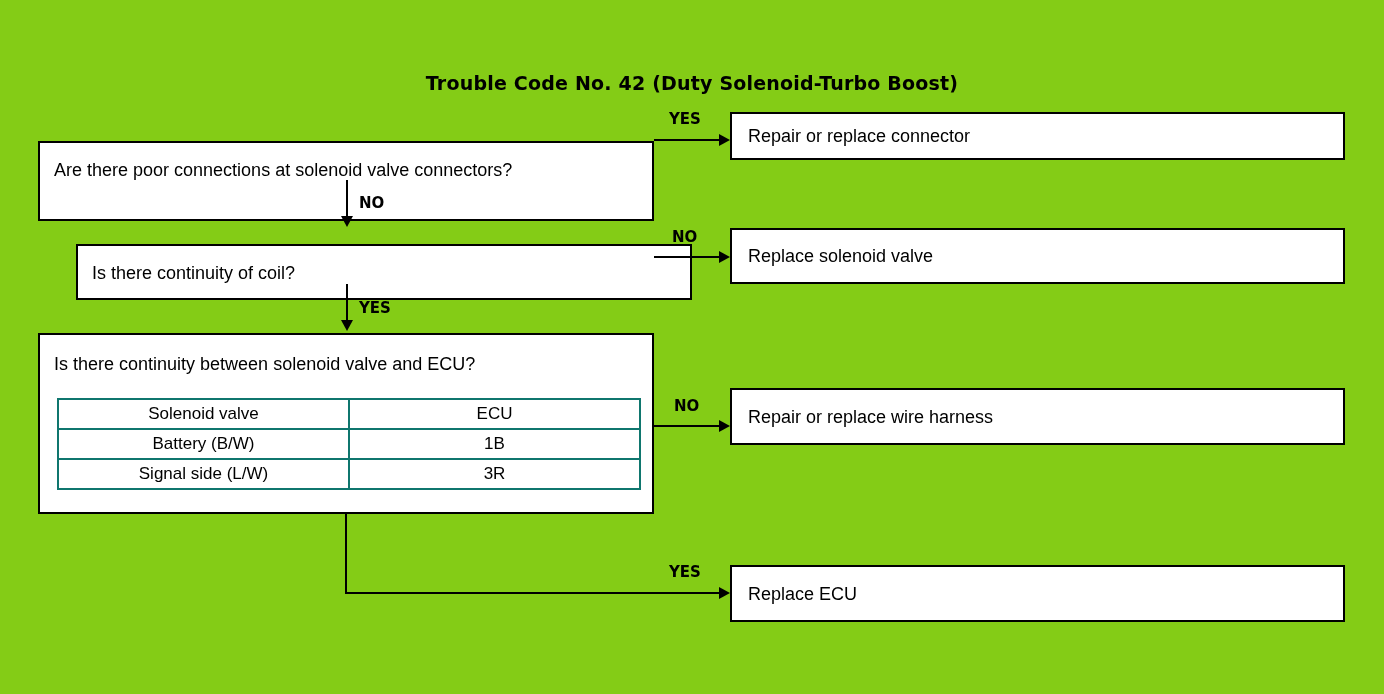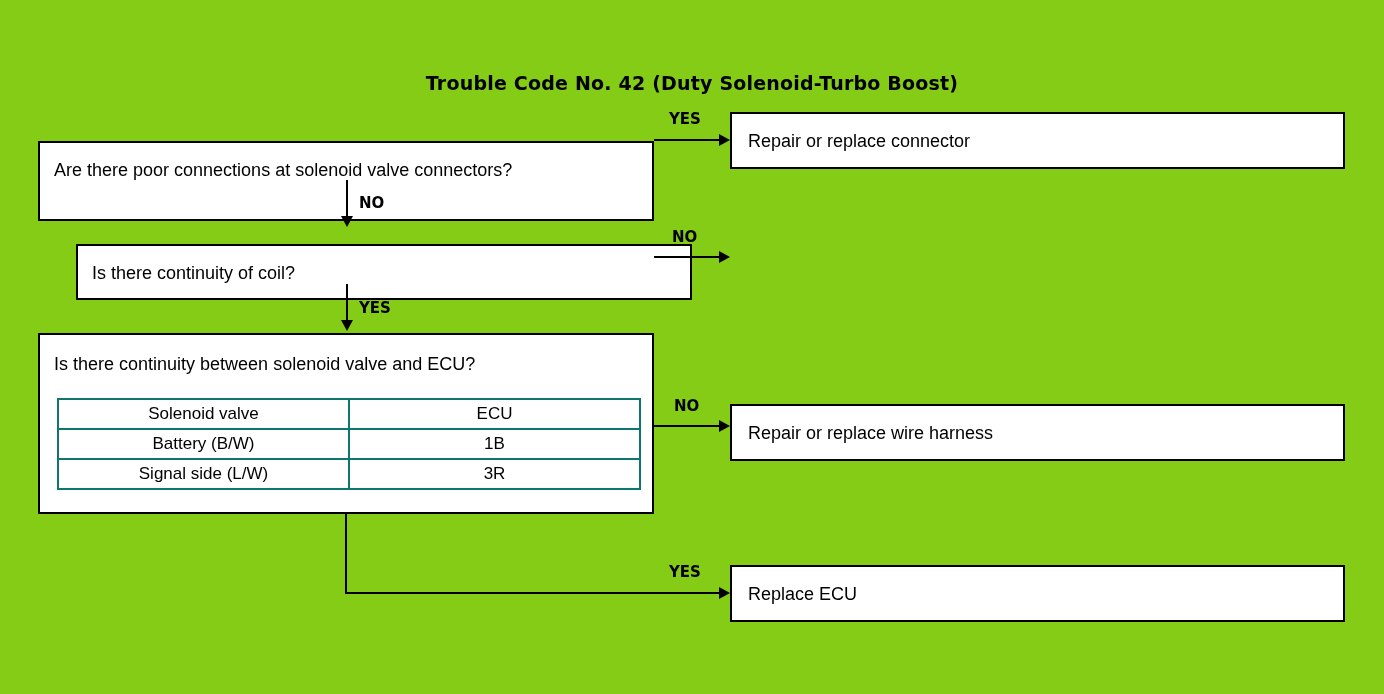--- a/index.html
+++ b/index.html
@@ -53,23 +53,23 @@
   .q1 { left: 38px;  top: 100px; width: 616px; height: 80px; margin-top: 41px; }
   .q1 .node-text { left: 14px; top: 14px; width: 580px; }
 
   .q2 { left: 38px;  top: 244px; width: 616px; height: 56px; margin-left: 38px; }
   .q2 .node-text { left: 14px; top: 14px; width: 580px; }
 
   .q3 { left: 38px;  top: 333px; width: 616px; height: 181px; }
   .q3 .node-text { left: 14px; top: 16px; width: 580px; }
 
   
-  .r1 { left: 730px; top: 112px; width: 615px; height: 57px; }
+  .r1 { left: 730px; top: 112px; width: 615px; height: 48px; }
   .r2 { left: 730px; top: 228px; width: 615px; height: 56px; }
-  .r3 { left: 730px; top: 404px; width: 615px; height: 57px; }
+  .r3 { left: 730px; top: 388px; width: 615px; height: 57px; }
   .r4 { left: 730px; top: 565px; width: 615px; height: 57px; }
   .node.result .node-text { left: 16px; top: 50%; transform: translateY(-50%); }
 
   
   .cont-table {
     position: absolute;
     left: 17px;
     top: 63px;
     width: 582px;
     border-collapse: collapse;
@@ -183,20 +183,23 @@
 
   <div class="line v" style="left:345px; top:514px; height:80px;"></div>
   <div class="line h" style="left:345px; top:592px; width:381px;"></div>
   <div class="arrow-right" style="left:719px; top:587px;"></div>
   <div class="branch-label" style="left:669px; top:563px;">YES</div>
 
   <div class="node result r1">
     <div class="node-text">Repair or replace connector</div>
   </div>
 
+  <div class="node result r2">
+    <div class="node-text">Replace solenoid valve</div>
+  </div>
 
   <div class="node result r3">
     <div class="node-text">Repair or replace wire harness</div>
   </div>
 
   <div class="node result r4">
     <div class="node-text">Replace ECU</div>
   </div>
 
 </div>

